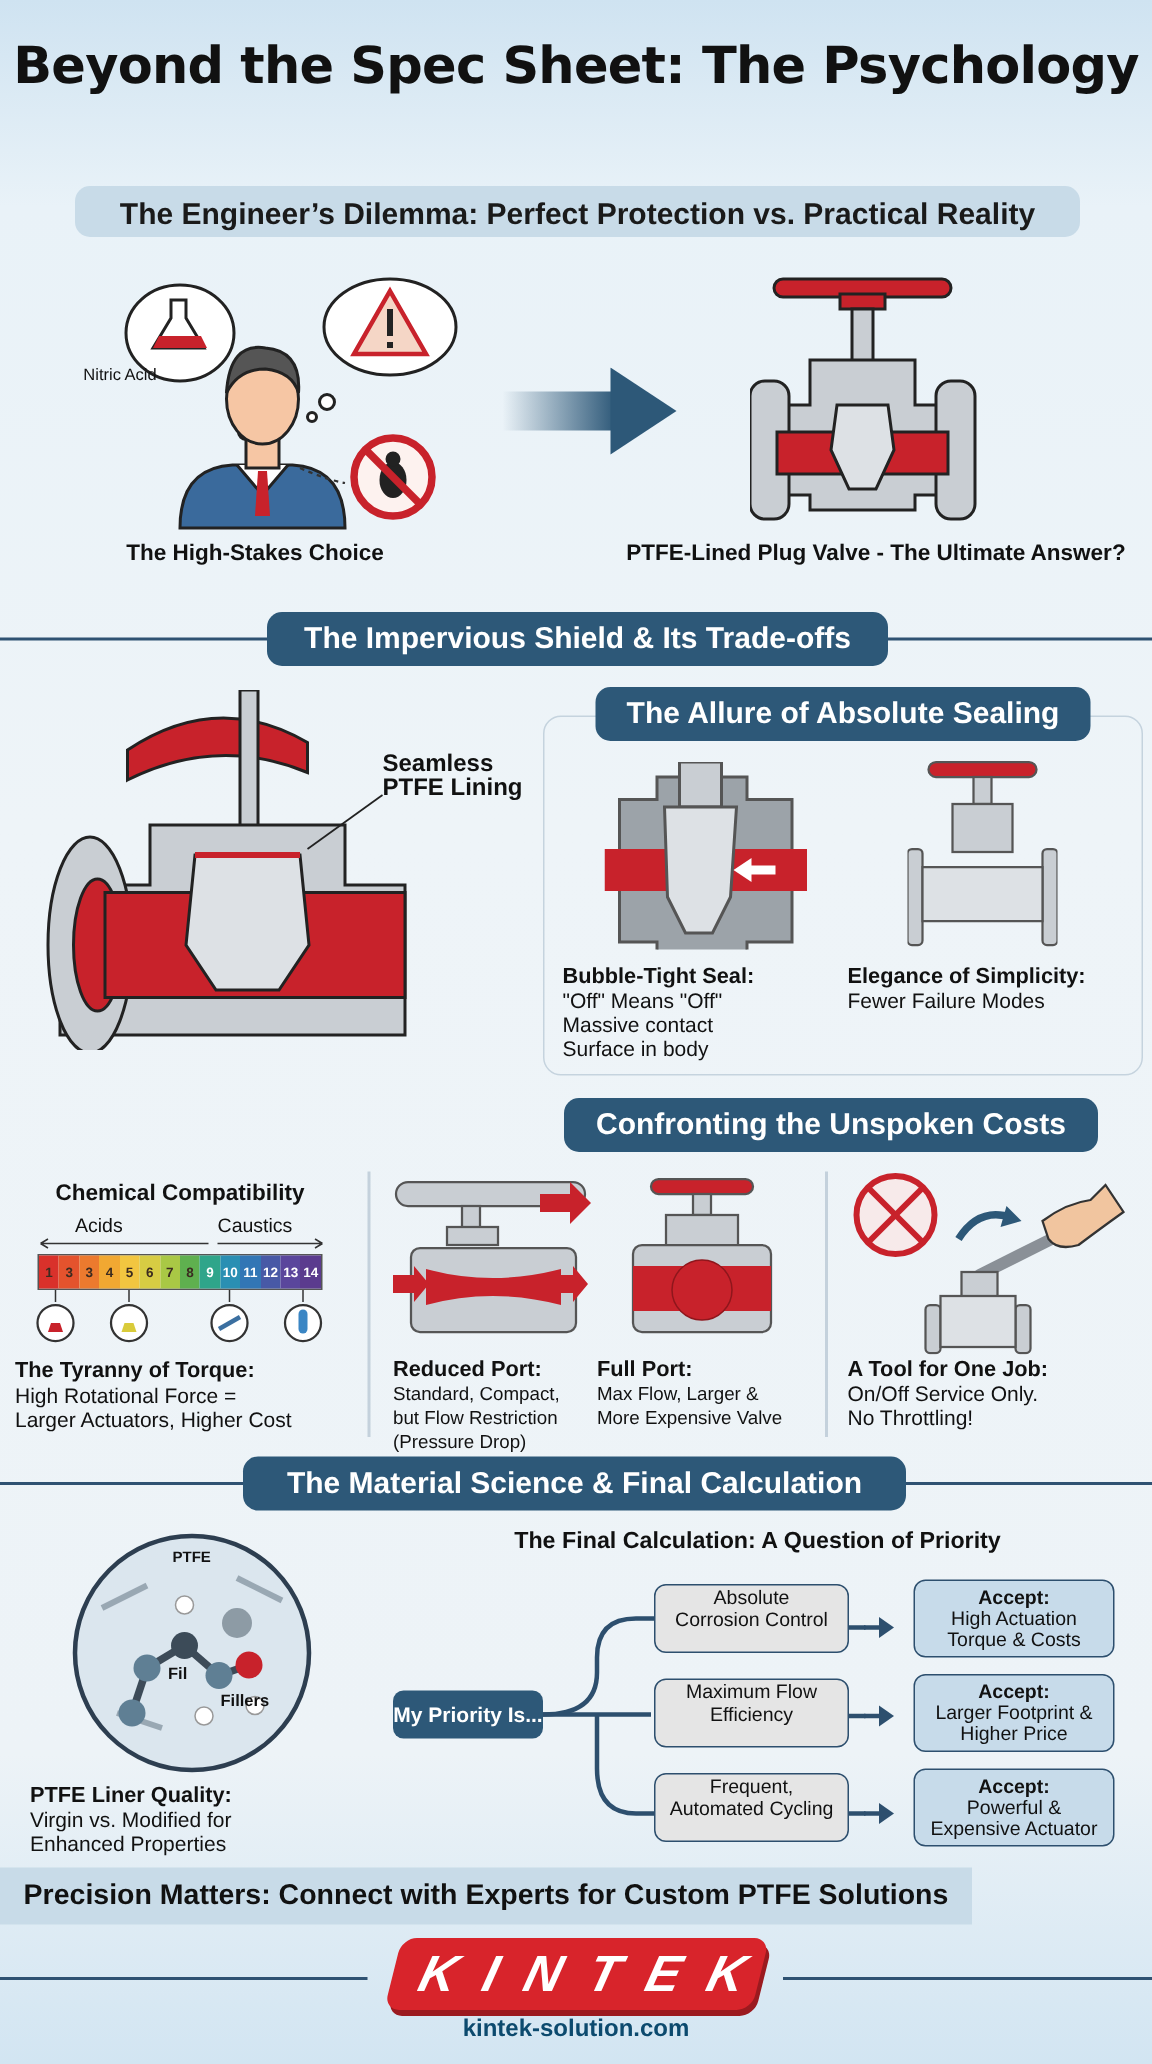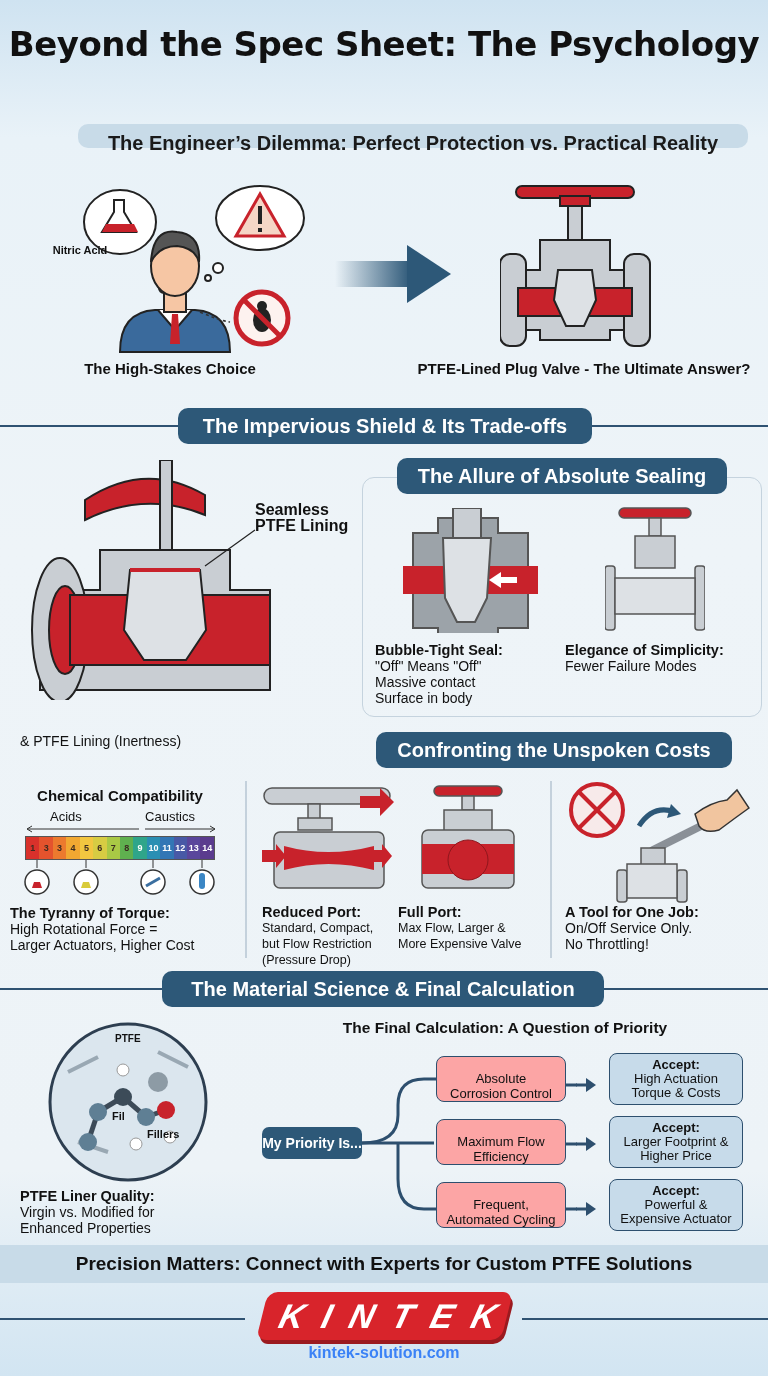--- a/index.html
+++ b/index.html
@@ -10,60 +10,60 @@
     background: linear-gradient(180deg, #cfe3f1 0%, #e9f2f8 10%, #eef4f8 40%, #edf3f7 85%, #d2e5f2 100%);
     position: relative;
   }
   .abs { position: absolute; }
   .title {
     left: 0; top: 22px; width: 768px; text-align: center;
     font-family: "DejaVu Sans", sans-serif; font-weight: bold;
     font-size: 34px; line-height: 44px; letter-spacing: -0.5px; color: #111;
   }
   .dilemma {
-    left: 50px; top: 124px; width: 670px; height: 24px;
+    left: 50px; top: 124px; width: 670px; height: 34px;
     background: #c8dbe8; border-radius: 10px;
-    font-weight: bold; font-size: 20px; line-height: 38px; text-align: center; color: #1a1a1a; margin-left: 28px;
+    font-weight: bold; font-size: 20px; line-height: 38px; text-align: center; color: #1a1a1a;
   }
   .caption-bold { font-weight: bold; font-size: 15px; text-align: center; }
   .section-rule { height: 2px; background: #2f5272; }
   .pill {
     background: #2d5878; color: #fff; font-weight: bold; border-radius: 10px;
     text-align: center; font-size: 20px; line-height: 36px; height: 36px;
   }
   .panel-box { border: 1.5px solid #c5d3de; border-radius: 12px; }
   .txt { text-align: left; font-size: 14px; line-height: 16px; color: #111; }
   .txt b { font-size: 14.5px; }
   .vline { width: 2px; background: #c4d1dc; }
   .ph-scale { display: flex; left: 25px; top: 836px; width: 190px; height: 24px; border: 1px solid #555; }
   .ph-cell { flex: 1; font-size: 9px; font-weight: bold; text-align: center; line-height: 22px; color: #3b2b20; }
   .ph-cell.light { color: #fff; }
   .node {
-    border: 1.5px solid #2d4f6e; border-radius: 8px; background: #fca5a5;
-    text-align: center; font-size: 13px; line-height: 15px; display: flex; align-items: flex-end; justify-content: center;
+    border: 1.5px solid #2d4f6e; border-radius: 8px; background: #e5e5e5;
+    text-align: center; font-size: 13px; line-height: 15px; display: flex; align-items: flex-start; justify-content: center;
   }
   .accept {
     border: 1.5px solid #2d4f6e; border-radius: 8px; background: #c7dbea;
     text-align: center; font-size: 13px; line-height: 14px; display: flex; flex-direction: column; align-items: center; justify-content: center;
   }
   .priority {
     left: 262px; top: 1127px; width: 100px; height: 32px; border-radius: 7px;
     background: #2d5878; color: #fff; font-weight: bold; font-size: 14px; line-height: 32px; text-align: center;
   }
   .cta {
-    left: 0; top: 1245px; width: 768px; height: 38px; background: #c8dbe8;
+    left: 0; top: 1245px; width: 648px; height: 38px; background: #c8dbe8;
     font-weight: bold; font-size: 19px; line-height: 38px; text-align: center;
   }
   .logo {
     left: 262px; top: 1292px; width: 245px; height: 48px;
     background: #d8242b; border-radius: 10px; transform: skewX(-14deg);
     box-shadow: 3px 4px 0 #9b1a1f; color: #fff; font-weight: bold; font-style: italic;
     font-size: 34px; letter-spacing: 18px; line-height: 48px; text-align: center; padding-left: 18px;
   }
-  .site { left: 0; top: 1344px; width: 768px; text-align: center; font-size: 16px; font-weight: bold; color: #3b82f6; }
+  .site { left: 0; top: 1344px; width: 768px; text-align: center; font-size: 16px; font-weight: bold; color: #0c4a6e; }
 </style>
 </head>
 <body>
 
 <div class="abs title">
   <div>Beyond the Spec Sheet: The Psychology</div>
 </div>
 
 <div class="abs dilemma">The Engineer’s Dilemma: Perfect Protection vs. Practical Reality</div>
 
@@ -97,21 +97,21 @@
     <path d="M111 82 q2 -34 26 -30 q24 2 22 30 q-4 -14 -22 -16 q-18 0 -26 16z" fill="#555" stroke="#222" stroke-width="2"></path>
   </g>
   <path d="M160 132 q18 8 30 10" fill="none" stroke="#333" stroke-width="1.5" stroke-dasharray="3 3"></path>
   <g>
     <circle cx="222" cy="138" r="26" fill="#fdf2ef" stroke="#c8222b" stroke-width="5"></circle>
     <ellipse cx="222" cy="140" rx="9" ry="12" fill="#222"></ellipse>
     <circle cx="222" cy="126" r="5" fill="#222"></circle>
     <line x1="204" y1="120" x2="240" y2="156" stroke="#c8222b" stroke-width="5"></line>
   </g>
 </svg>
-<div class="abs" style="left:48px;top:244px;width:64px;font-size:11px;font-weight:bold;text-align:center">Nitric Acid</div>
+<div class="abs" style="left:48px;top:244px;width:64px;font-size:11px;font-weight:normal;text-align:center">Nitric Acid</div>
 
 <div class="abs caption-bold" style="left:40px;top:360px;width:260px">The High-Stakes Choice</div>
 
 <svg class="abs" style="left:335px;top:245px" width="120" height="60">
   <defs>
       <linearGradient id="ag" x1="0" x2="1">
         <stop offset="0" stop-color="#2d5878" stop-opacity="0"></stop>
         <stop offset="1" stop-color="#2d5878"></stop>
       </linearGradient>
     </defs>
@@ -146,21 +146,20 @@
 </svg>
 <div class="abs" style="left:255px;top:502px;font-weight:bold;font-size:16px;line-height:16px">
   <div>Seamless</div>
   <div>PTFE Lining</div>
 </div>
 <svg class="abs" style="left:200px;top:528px" width="60" height="40">
     <line x1="55" y1="2" x2="5" y2="38" stroke="#222" stroke-width="1.2"></line>
   </svg>
 
 <div class="abs txt" style="left:20px;top:733px;width:290px">
-  <div>&amp; PTFE Lining (Inertness)</div>
 </div>
 
 <div class="abs panel-box" style="left:362px;top:477px;width:400px;height:240px"></div>
 <div class="abs pill" style="left:397px;top:458px;width:330px">The Allure of Absolute Sealing</div>
 
 <svg class="abs" style="left:403px;top:508px" width="135" height="125">
   <path d="M10 25 h25 v-15 h60 v15 h30 v95 h-30 v10 h-60 v-10 h-25z" fill="#9ca3a9" stroke="#555" stroke-width="2"></path>
   <rect x="0" y="58" width="135" height="28" fill="#c8222b"></rect>
   <rect x="50" y="0" width="28" height="30" fill="#c9ced3" stroke="#555" stroke-width="2"></rect>
   <path d="M40 30 h48 l-4 60 l-12 24 h-18 l-12 -24z" fill="#dde1e5" stroke="#555" stroke-width="2"></path>

